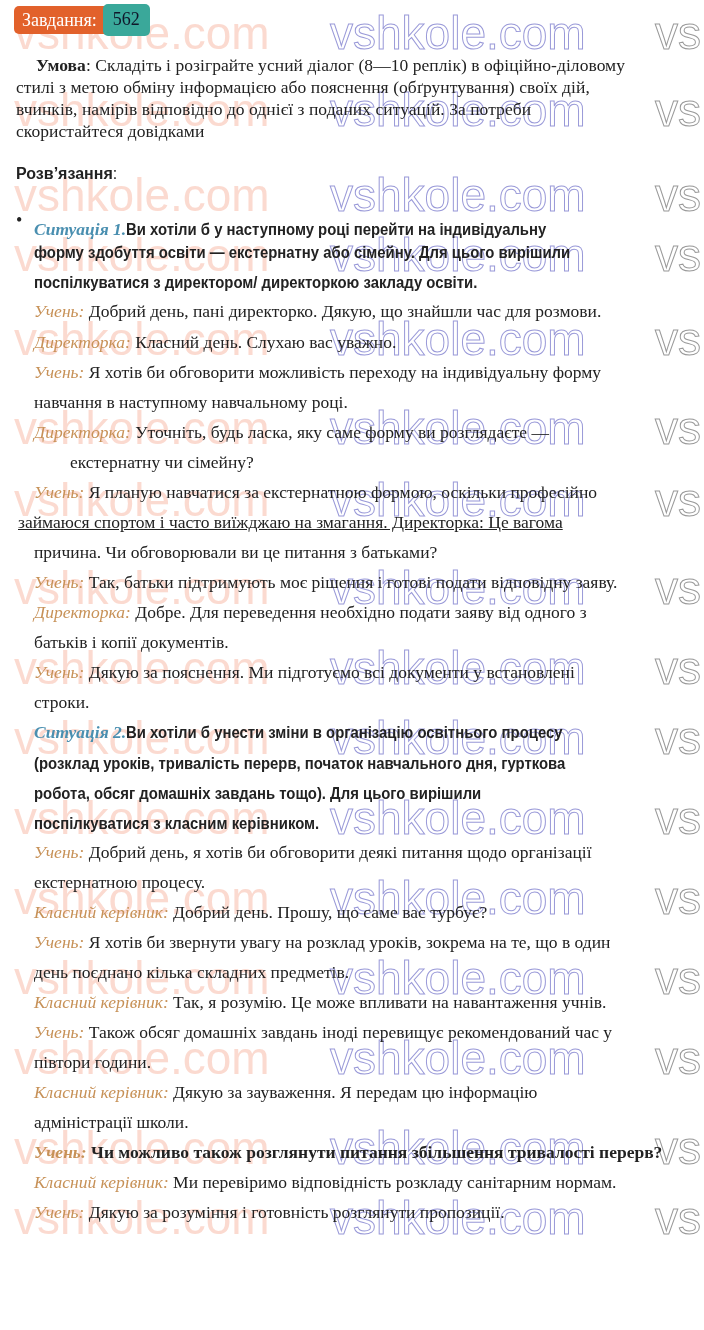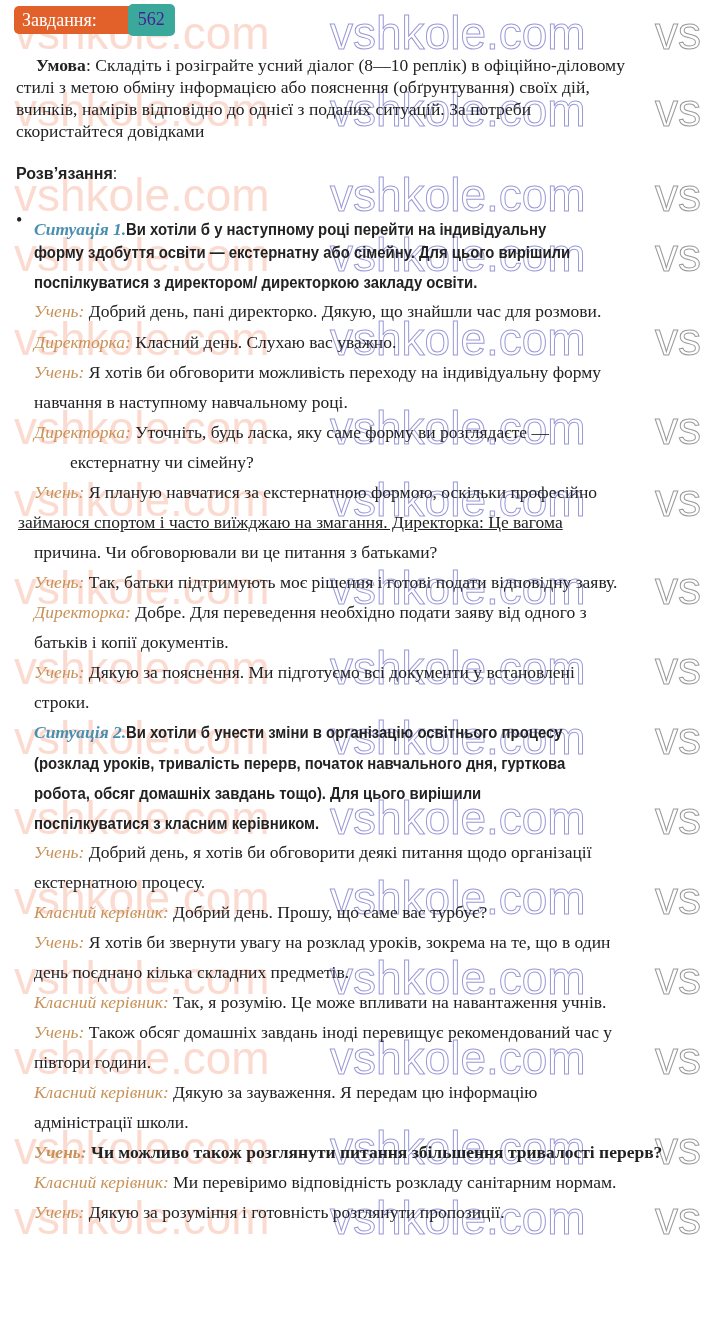--- a/index.html
+++ b/index.html
@@ -2,23 +2,23 @@
 <html><head>
 <meta charset="utf-8">
 <style>
   html, body { margin:0; padding:0; background:#ffffff; }
   body { width:704px; height:1330px; position:relative; overflow:hidden;
          font-family:"Liberation Serif", serif; color:#222; }
   .page { position:absolute; left:0; top:0; width:704px; height:1330px; }
 
   
   .badge { position:absolute; left:14px; top:6px; height:28px; display:flex; align-items:stretch;
-           border-radius:5px; background:#e2612b; overflow:visible;gap:25px; }
+           border-radius:5px; background:#e2612b; overflow:visible; }
   .badge-label { color:#fff; font-size:18px; line-height:28px; padding:0 6px 0 8px; }
-  .badge-num { background:#3aa89a; color:#4c1d95; font-size:18px; line-height:30px; padding:0 10px;
+  .badge-num { background:#3aa89a; color:#0f172a; font-size:18px; line-height:30px; padding:0 10px;
                border-radius:5px; margin-top:-2px; height:32px; }
 
   .line { position:absolute; left:16px; font-size:17.5px; line-height:22px; white-space:nowrap; }
   .b { font-weight:bold; }
   .sit { color:#4a8fb0; font-style:italic; font-weight:bold; }
   .role { color:#c79157; font-style:italic; }
   .cond { letter-spacing:0.05px; }
   .bold-text { font-family:"Liberation Sans", sans-serif; font-weight:bold; font-size:16px; transform:scaleX(0.93); transform-origin:left; }
   .bullet { position:absolute; left:16px; font-size:18px; }
 

